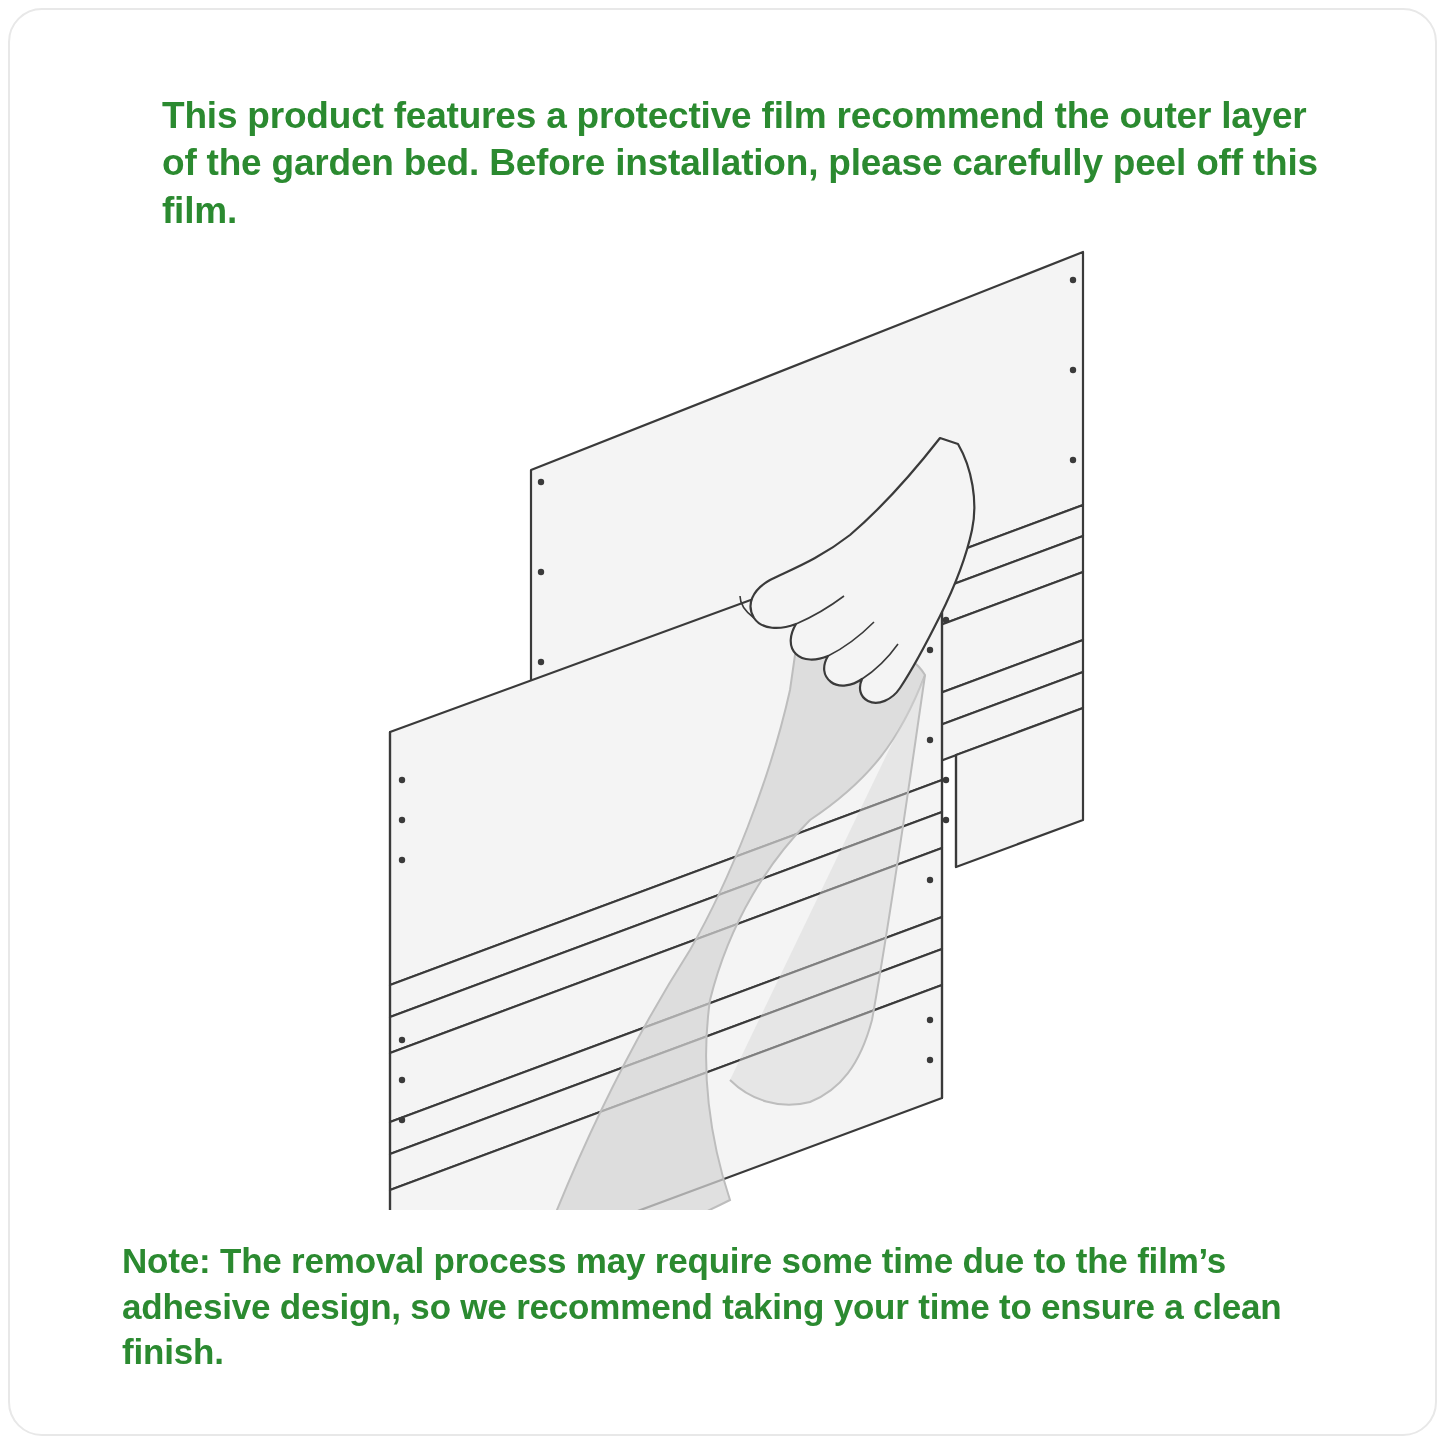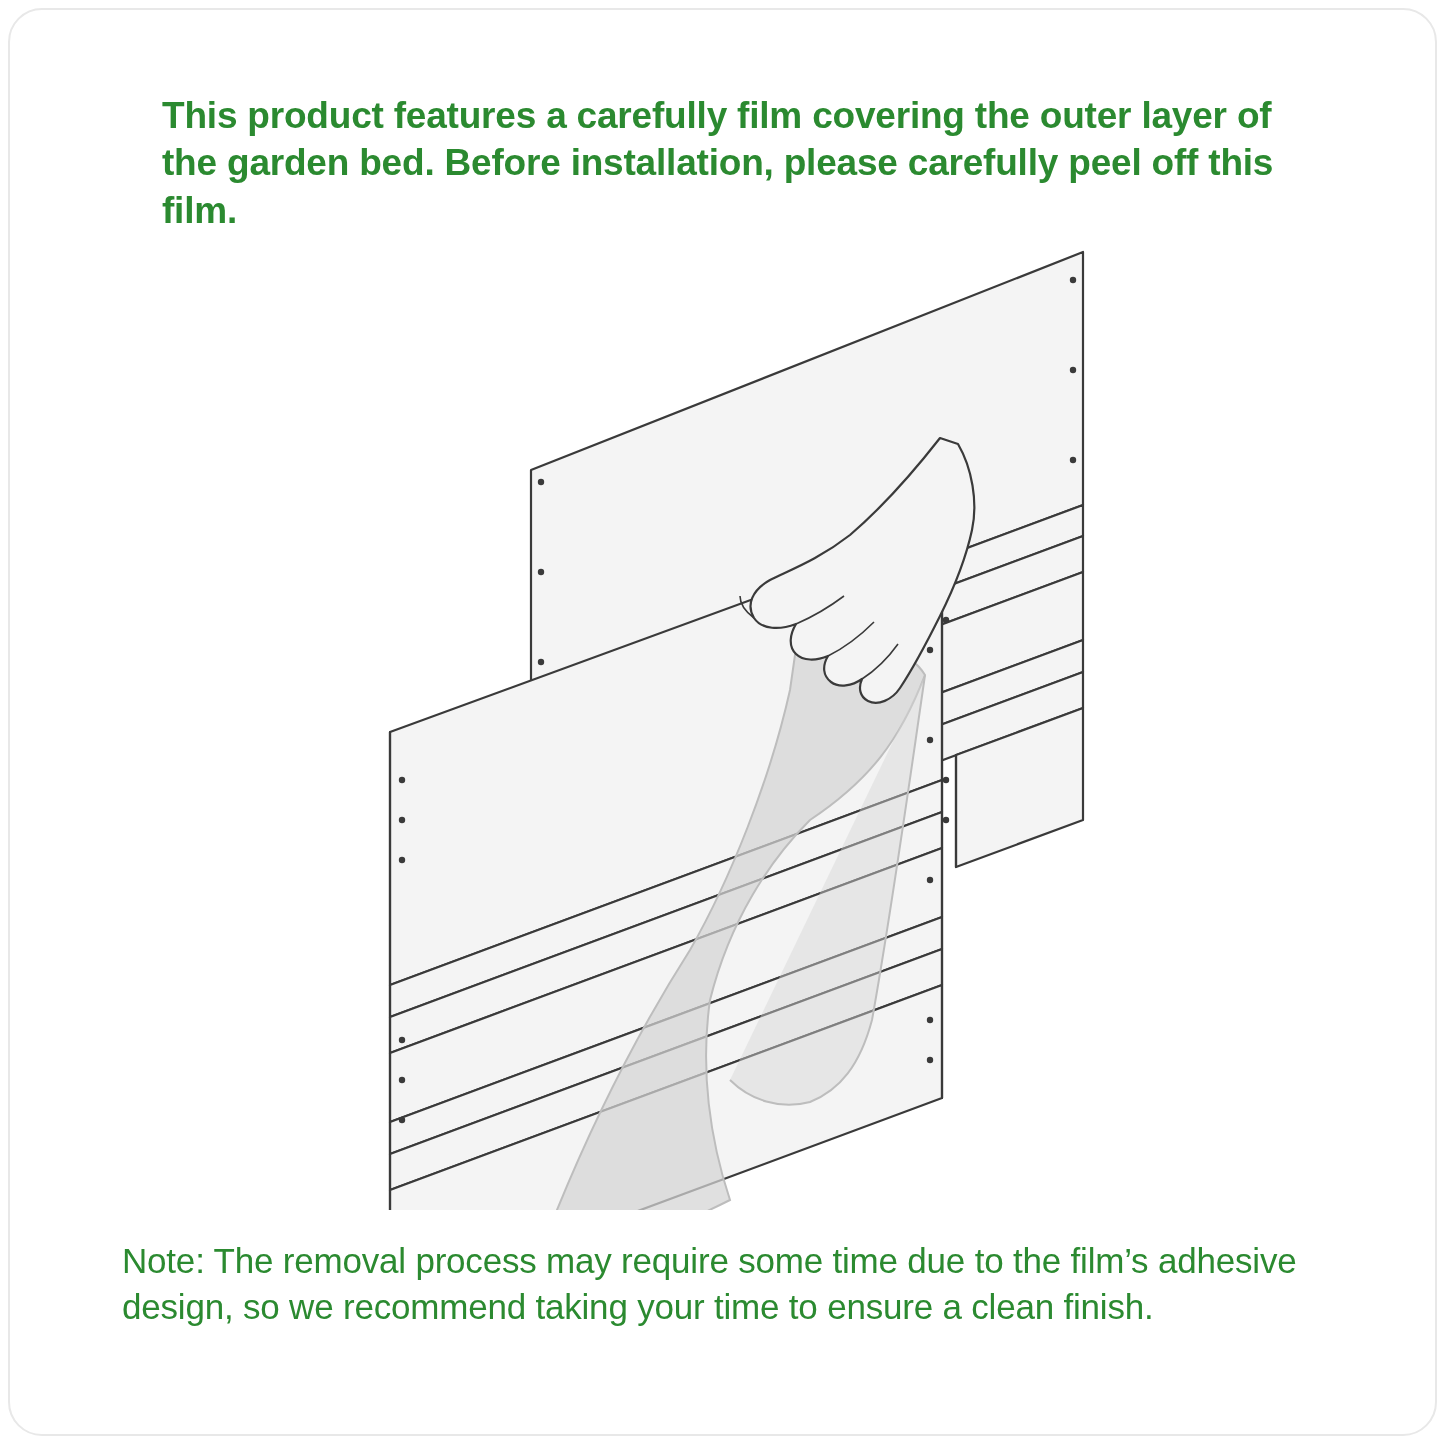--- a/index.html
+++ b/index.html
@@ -36,21 +36,21 @@
     line-height: 1.28;
     letter-spacing: -0.2px;
   }
   .note {
     position: absolute;
     left: 112px;
     top: 1228px;
     width: 1240px;
     color: #2b8a30;
     font-size: 35px;
-    font-weight: normal;
+    font-weight: bold;
     line-height: 1.3;
     letter-spacing: -0.2px;
   }
   .illustration {
     position: absolute;
     left: 0;
     top: 210px;
     width: 1429px;
     height: 990px;
   }
@@ -58,21 +58,21 @@
     display: block;
     width: 100%;
     height: 100%;
   }
 </style>
 </head>
 <body>
 
 <div class="card">
 
-  <div class="headline">This product features a carefully film covering the outer layer of the garden bed. Before installation, please carefully peel off this film.</div>
+  <div class="headline">This product features a protective film recommend the outer layer of the garden bed. Before installation, please carefully peel off this film.</div>
 
   <div class="illustration">
     <svg viewBox="0 0 1429 990" xmlns="http://www.w3.org/2000/svg">
 
       <defs>
         <style>
           .ln { fill: none; stroke: #3a3a3a; stroke-width: 2.2; stroke-linejoin: round; stroke-linecap: round; }
           .lnf { fill: #f4f4f4; stroke: #3a3a3a; stroke-width: 2.2; stroke-linejoin: round; stroke-linecap: round; }
           .thin { fill: none; stroke: #3a3a3a; stroke-width: 1.6; }
           .dot { fill: #3a3a3a; }

